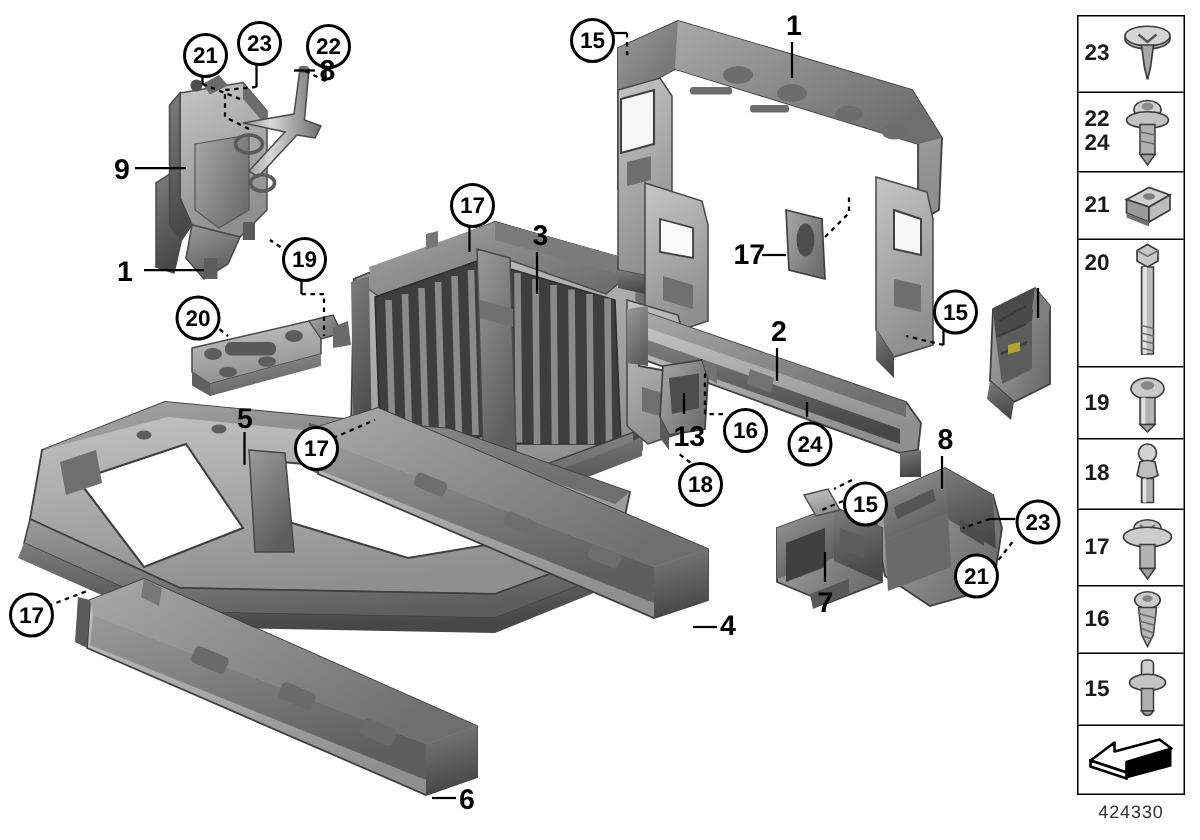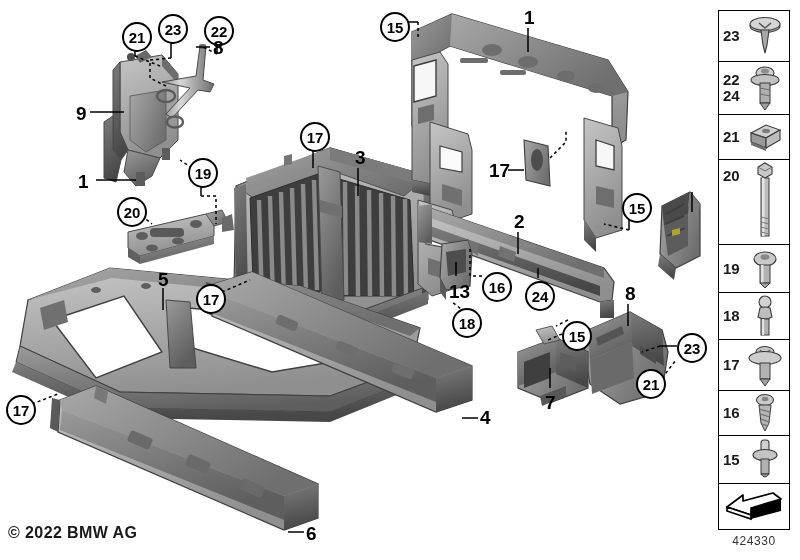--- a/index.html
+++ b/index.html
@@ -519,15 +519,14 @@
         <svg width="62" height="34" viewBox="0 0 62 34">
           <path d="M4 18 L20 6 L20 12 L50 4 L58 10 L28 19 L28 26 Z" fill="#ffffff" stroke="#000" stroke-width="1.7" stroke-linejoin="round"></path>
           <path d="M28 19 L58 10 L58 22 L28 30 Z" fill="#000"></path>
           <path d="M4 18 L28 26 L28 30 L4 22 Z" fill="#ffffff" stroke="#000" stroke-width="1.7"></path>
         </svg>
       </div>
     </div>
   </div>
 
   <div id="diagram-no">424330</div>
-  <div id="copyright">© 2022 BMW AG</div>
 
 </div>
 
 </body></html>

